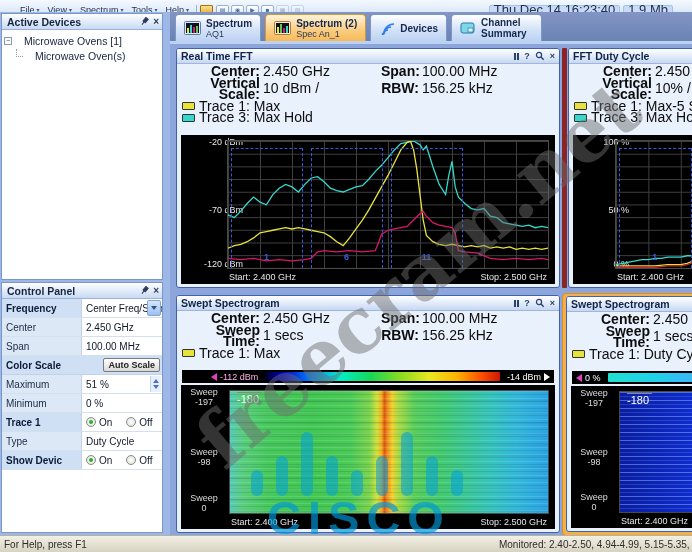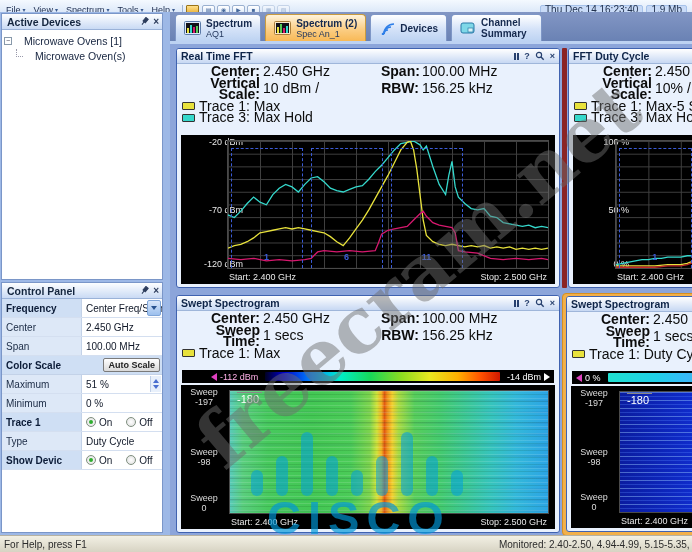--- a/index.html
+++ b/index.html
@@ -1,30 +1,30 @@
 <!DOCTYPE html>
 <html><head>
 <meta charset="utf-8">
 <style>
   * { margin:0; padding:0; box-sizing:border-box; }
   body { font-family:"Liberation Sans", sans-serif; background:#cfe0f5; }
   .screen { position:relative; width:692px; height:552px; overflow:hidden; background:#cfe0f5; }
 
   
   .menubar { position:absolute; left:0; top:0; right:0; height:20px; display:flex; align-items:center;
-    background:linear-gradient(#f4f9ff,#cfdff5); border-bottom:1px solid #a8bedd; font-size:9px; color:#1c2c4e; padding:0 2px; }
+    background:linear-gradient(#f4f9ff,#cfdff5); border-bottom:1px solid #a8bedd; font-size:9px; color:#1c2c4e; padding:0 16px; }
   .mitem { padding:0 4px; display:flex; align-items:center; gap:2px; white-space:nowrap; }
   .caret { font-size:6px; color:#3a5a8e; }
   .msep { width:1px; height:9px; background:#9fb4d4; margin:0 3px; }
   .tbtn { width:13px; height:10px; border:1px solid #9ab0d0; background:linear-gradient(#ffffff,#d8e6f8);
     border-radius:2px; font-size:6px; display:flex; align-items:center; justify-content:center; color:#46699c; margin-right:2px; }
   .tbtn.dis { opacity:.45; }
   .folder { width:13px; height:9px; background:linear-gradient(#ffe08a,#eab23a); border:1px solid #9a7418; border-radius:1px; margin-right:3px; }
   .mspacer { flex:1; }
-  .pill { background:#c9dbf7; border:1px solid #a6c2ea; border-radius:2px; font-size:10px; padding:0 4px; height:10px;
+  .pill { background:#c9dbf7; border:1px solid #a6c2ea; border-radius:2px; font-size:13px; padding:0 4px; height:10px;
     display:flex; align-items:center; color:#22324e; margin-right:3px; white-space:nowrap; }
 
   
   .sidebar { position:absolute; left:0; top:12px; width:170px; bottom:17px; background:#9db8e6; padding:1px 7px 2px 1px;
     display:flex; flex-direction:column; }
   .side-panel { border:1px solid #7a96c8; background:#fff; display:flex; flex-direction:column; overflow:hidden; }
   .shead { height:16px; flex-shrink:0; display:flex; align-items:center; padding:0 3px 0 5px; font-weight:bold; font-size:10.5px;
     color:#14263f; background:linear-gradient(#fdfeff,#c9daf4); border-bottom:1px solid #9ab2d8; }
   .shead .hicons { margin-left:auto; display:flex; align-items:center; gap:4px; color:#2c3c5c; }
   .xicon { font-size:10px; font-weight:bold; line-height:9px; cursor:default; }

